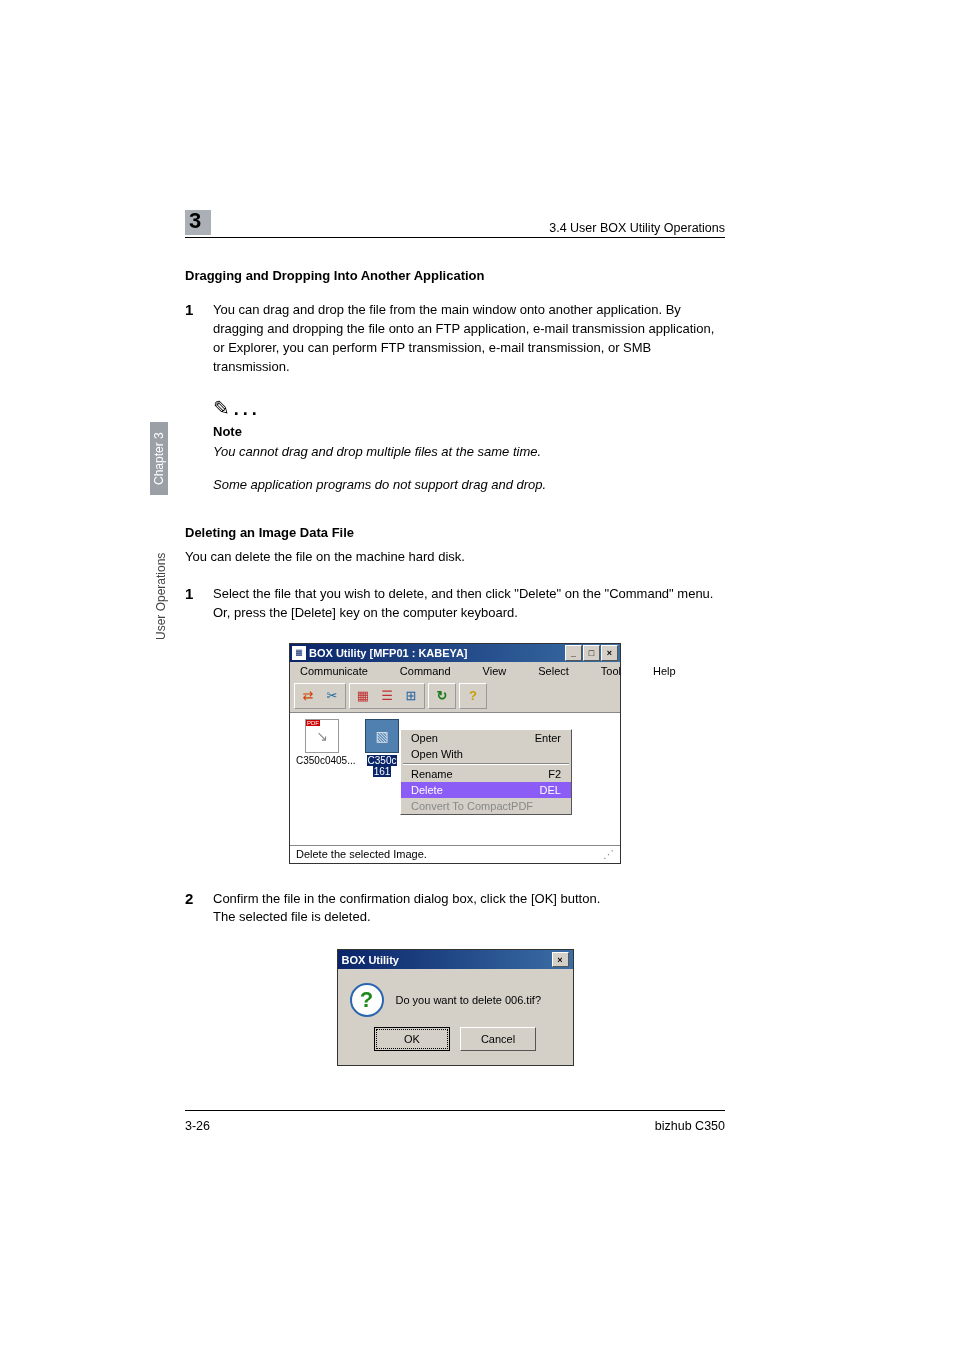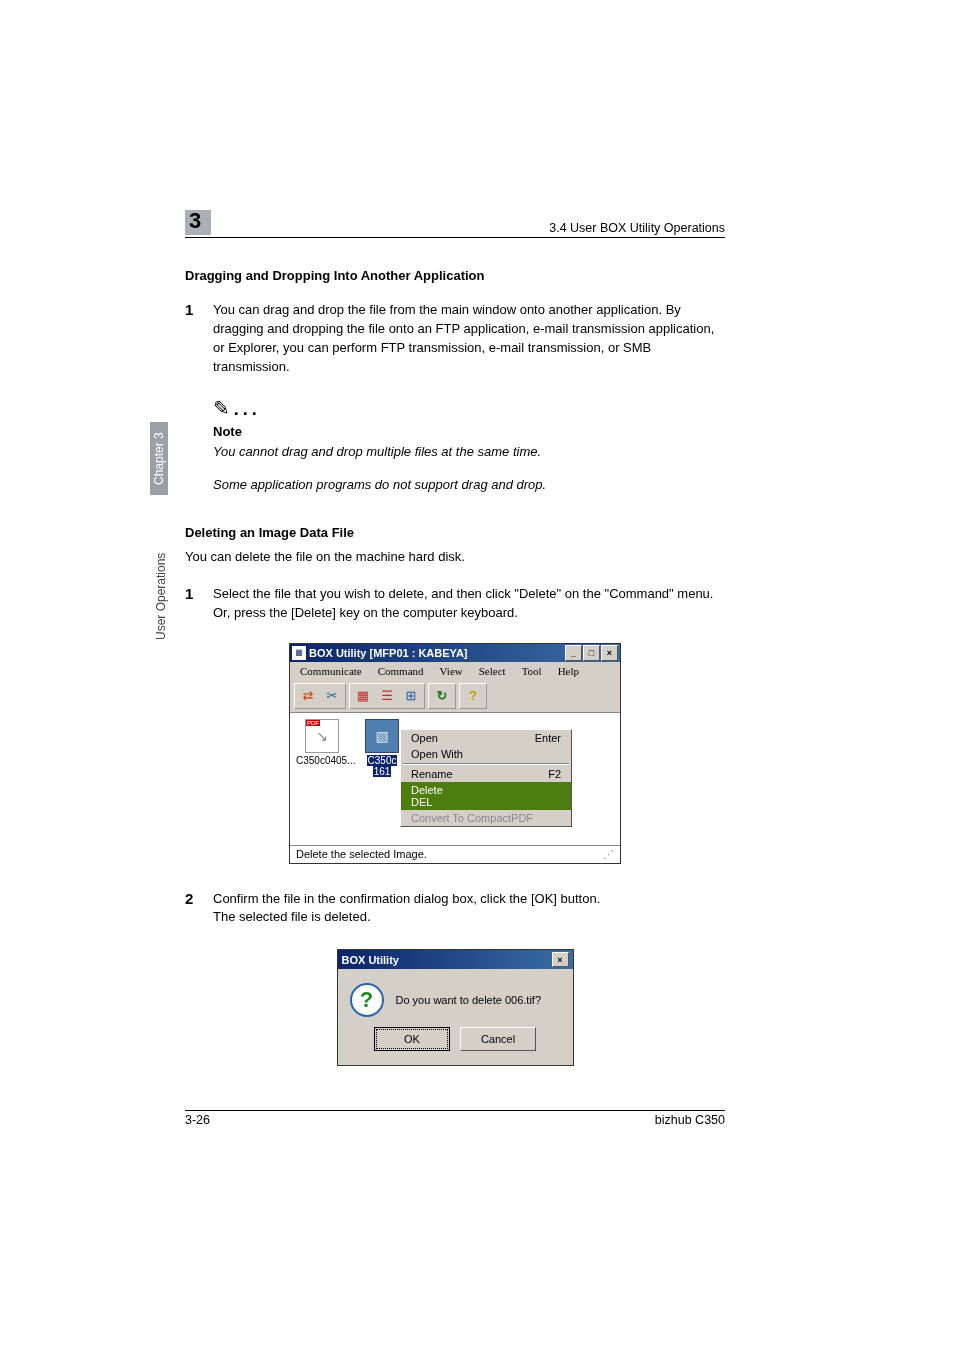--- a/index.html
+++ b/index.html
@@ -167,23 +167,22 @@
     align-items: center;
     justify-content: center;
     font-size: 9px;
     font-weight: bold;
     color: #000;
   }
   .menubar {
     background: #d4d0c8;
     display: flex;
     padding: 2px 4px;
-    gap: 4px;
-    font-size: 11px;
-    font-family: Liberation Serif, serif;
+    gap: 20px;
+    font-size: 11px;
   }
   .menubar span {
     padding: 1px 6px;
   }
   .toolbar {
     display: flex;
     gap: 3px;
     padding: 3px 4px;
     align-items: center;
     border-bottom: 1px solid #888;
@@ -261,23 +260,22 @@
     border-top-color: #fff;
     border-left-color: #fff;
     font-size: 11px;
   }
   .cm-item {
     display: flex;
     justify-content: space-between;
     padding: 2px 10px;
   }
   .cm-item.hl {
-    background: #4d7c0f;
+    background: #8b5cf6;
     color: #fff;
-    flex-direction: column;
   }
   .cm-item.disabled {
     color: #888;
   }
   .cm-sep {
     border-top: 1px solid #888;
     border-bottom: 1px solid #fff;
     margin: 1px 2px;
   }
   .statusbar {
@@ -355,21 +353,21 @@
   
   .footer {
     position: absolute;
     left: 185px;
     width: 540px;
     top: 1110px;
     border-top: 1px solid #000;
     display: flex;
     justify-content: space-between;
     font-size: 12.5px;
-    padding-top: 2px;
+    padding-top: 8px;
   }
 </style>
 </head>
 <body>
 
 <div class="page">
 
   <div class="sidebar-wrap">
     <span class="sidebar-text">User Operations</span>
     <span class="sidebar-chip">Chapter 3</span>

